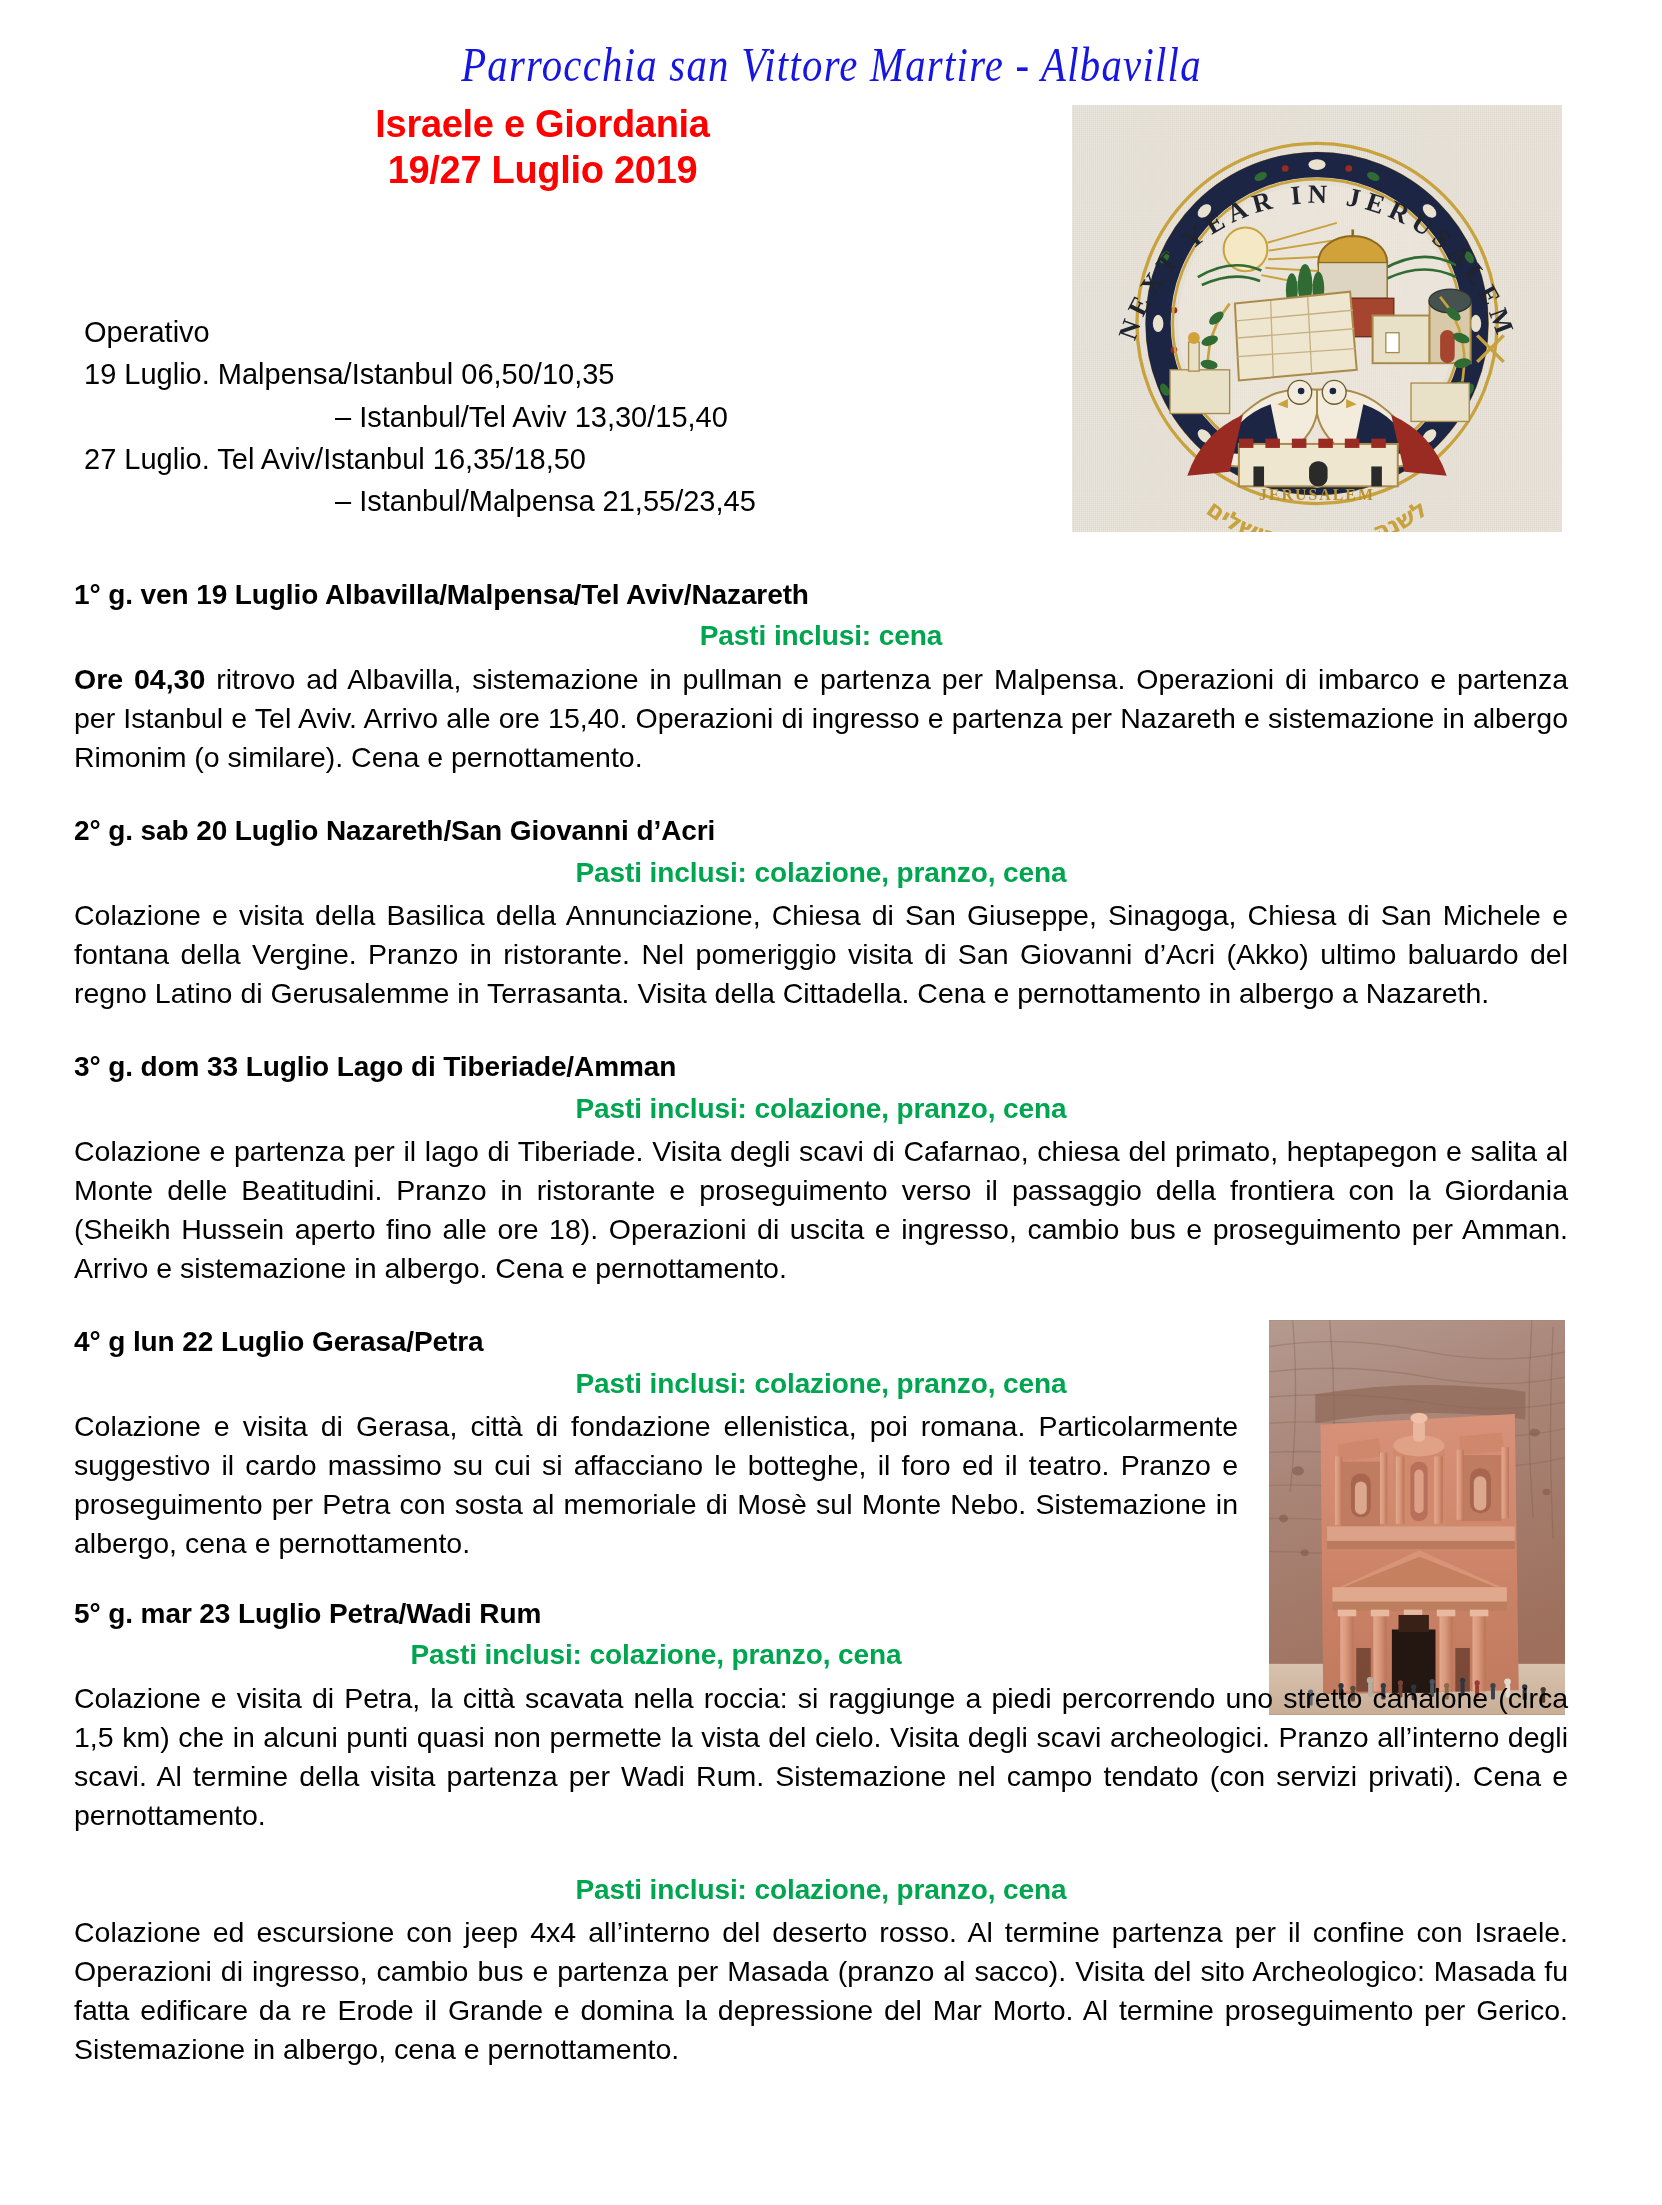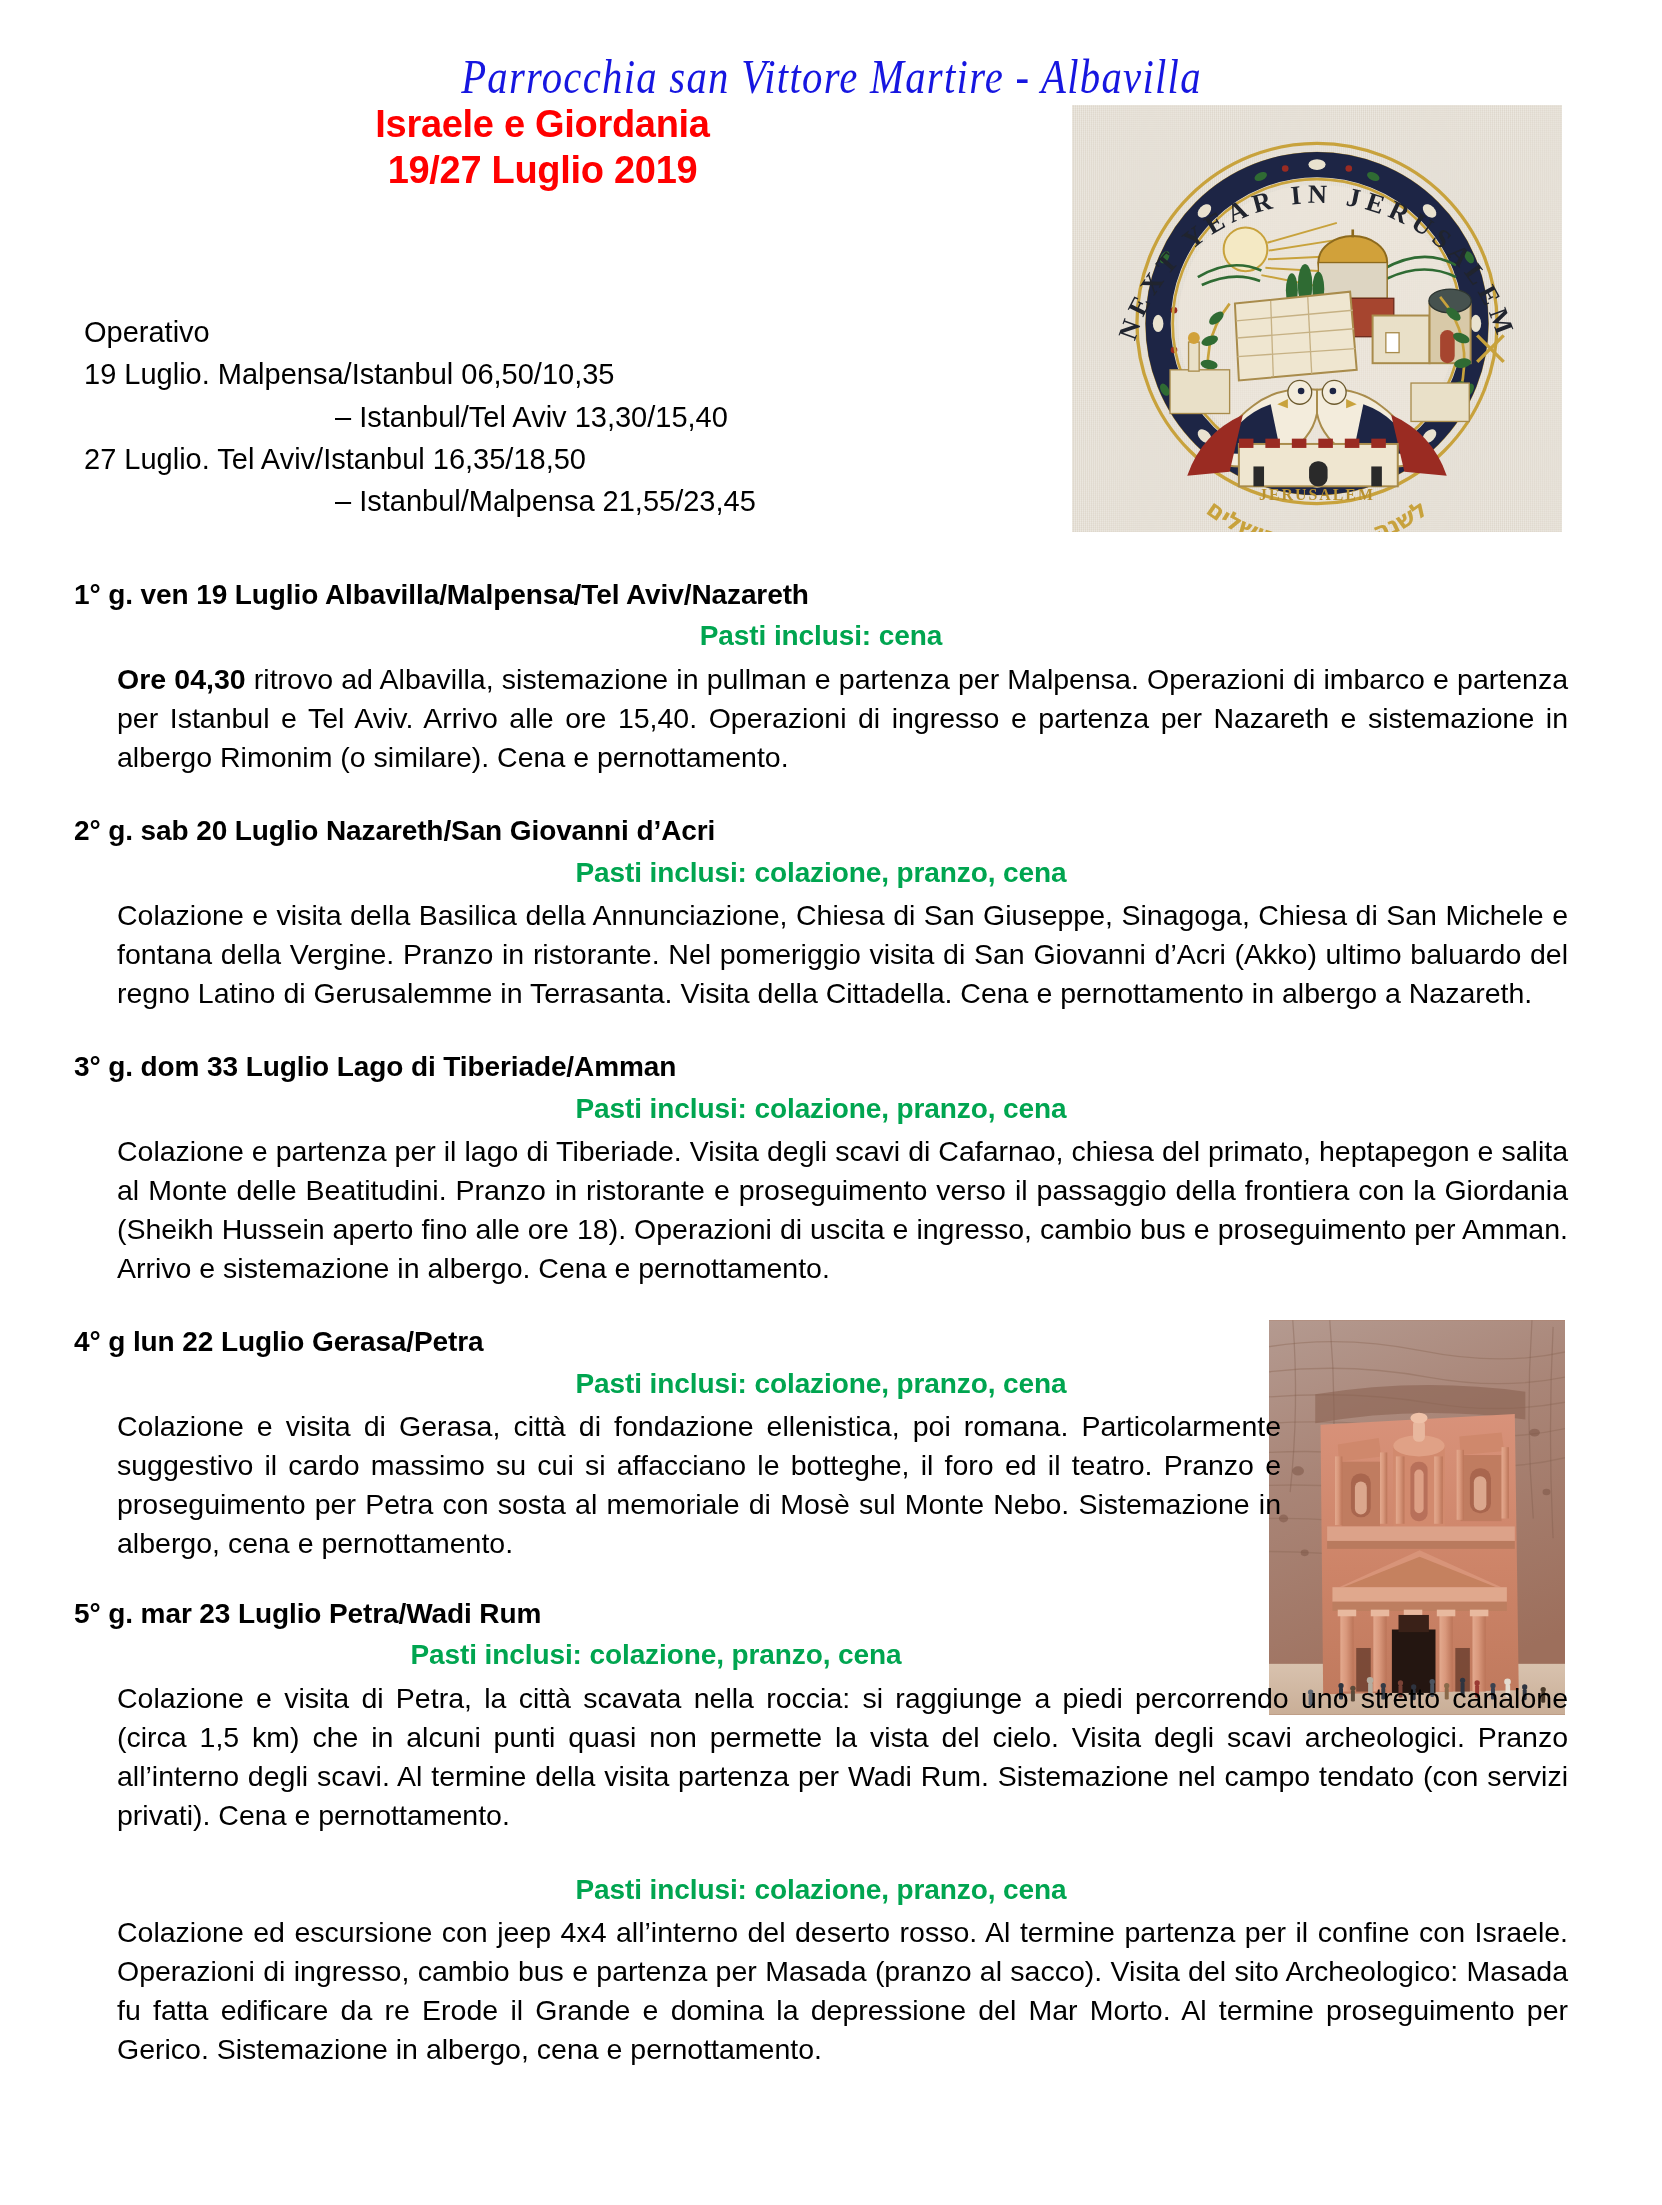--- a/index.html
+++ b/index.html
@@ -16,21 +16,21 @@
     min-height: 2205px;
     position: relative;
     overflow: hidden;
   }
 
   .page {
     position: relative;
     width: 1663px;
     min-height: 2205px;
     background: #ffffff;
-    padding: 14px;
+    padding: 2px;
   }
 
   
   .parish-line {
     text-align: center;
     color: #1616e0;
     font-family: "Liberation Serif", serif;
     font-size: 42px;
     font-style: italic;
     font-weight: 400;
@@ -123,21 +123,20 @@
   }
 
   .day-body {
     font-size: 28.5px;
     line-height: 1.37;
     color: #000;
     text-align: justify;
     text-justify: inter-word;
     hyphens: manual;
     margin-top: 4px;
-    margin-left: 43px;
   }
   .day-body b { font-weight: 700; }
 
   .day-gap { height: 36px; }
 
   
   .narrow { width: 1164px; }
 
   .spacer-after-d4 { height: 32px; }
   .spacer-after-d5 { height: 32px; }

